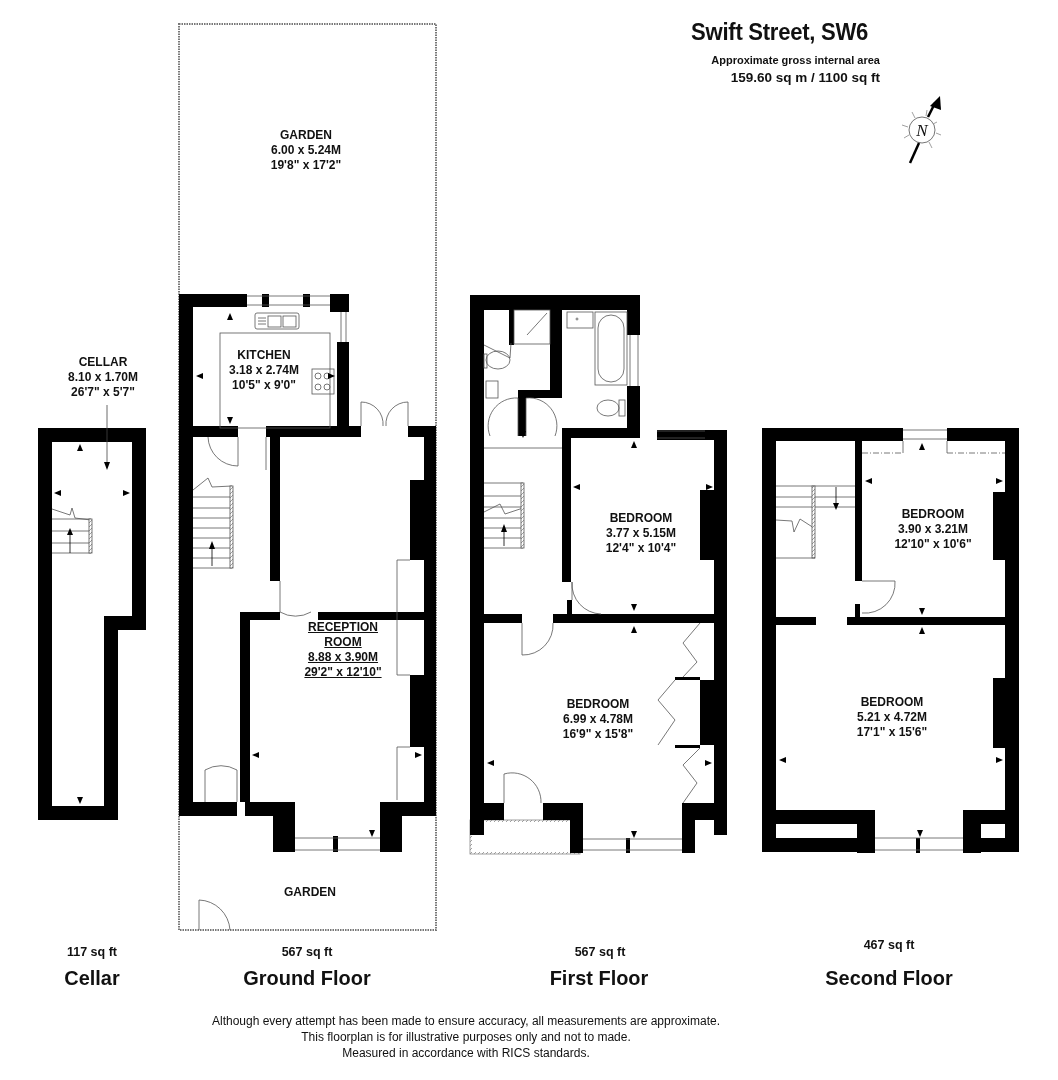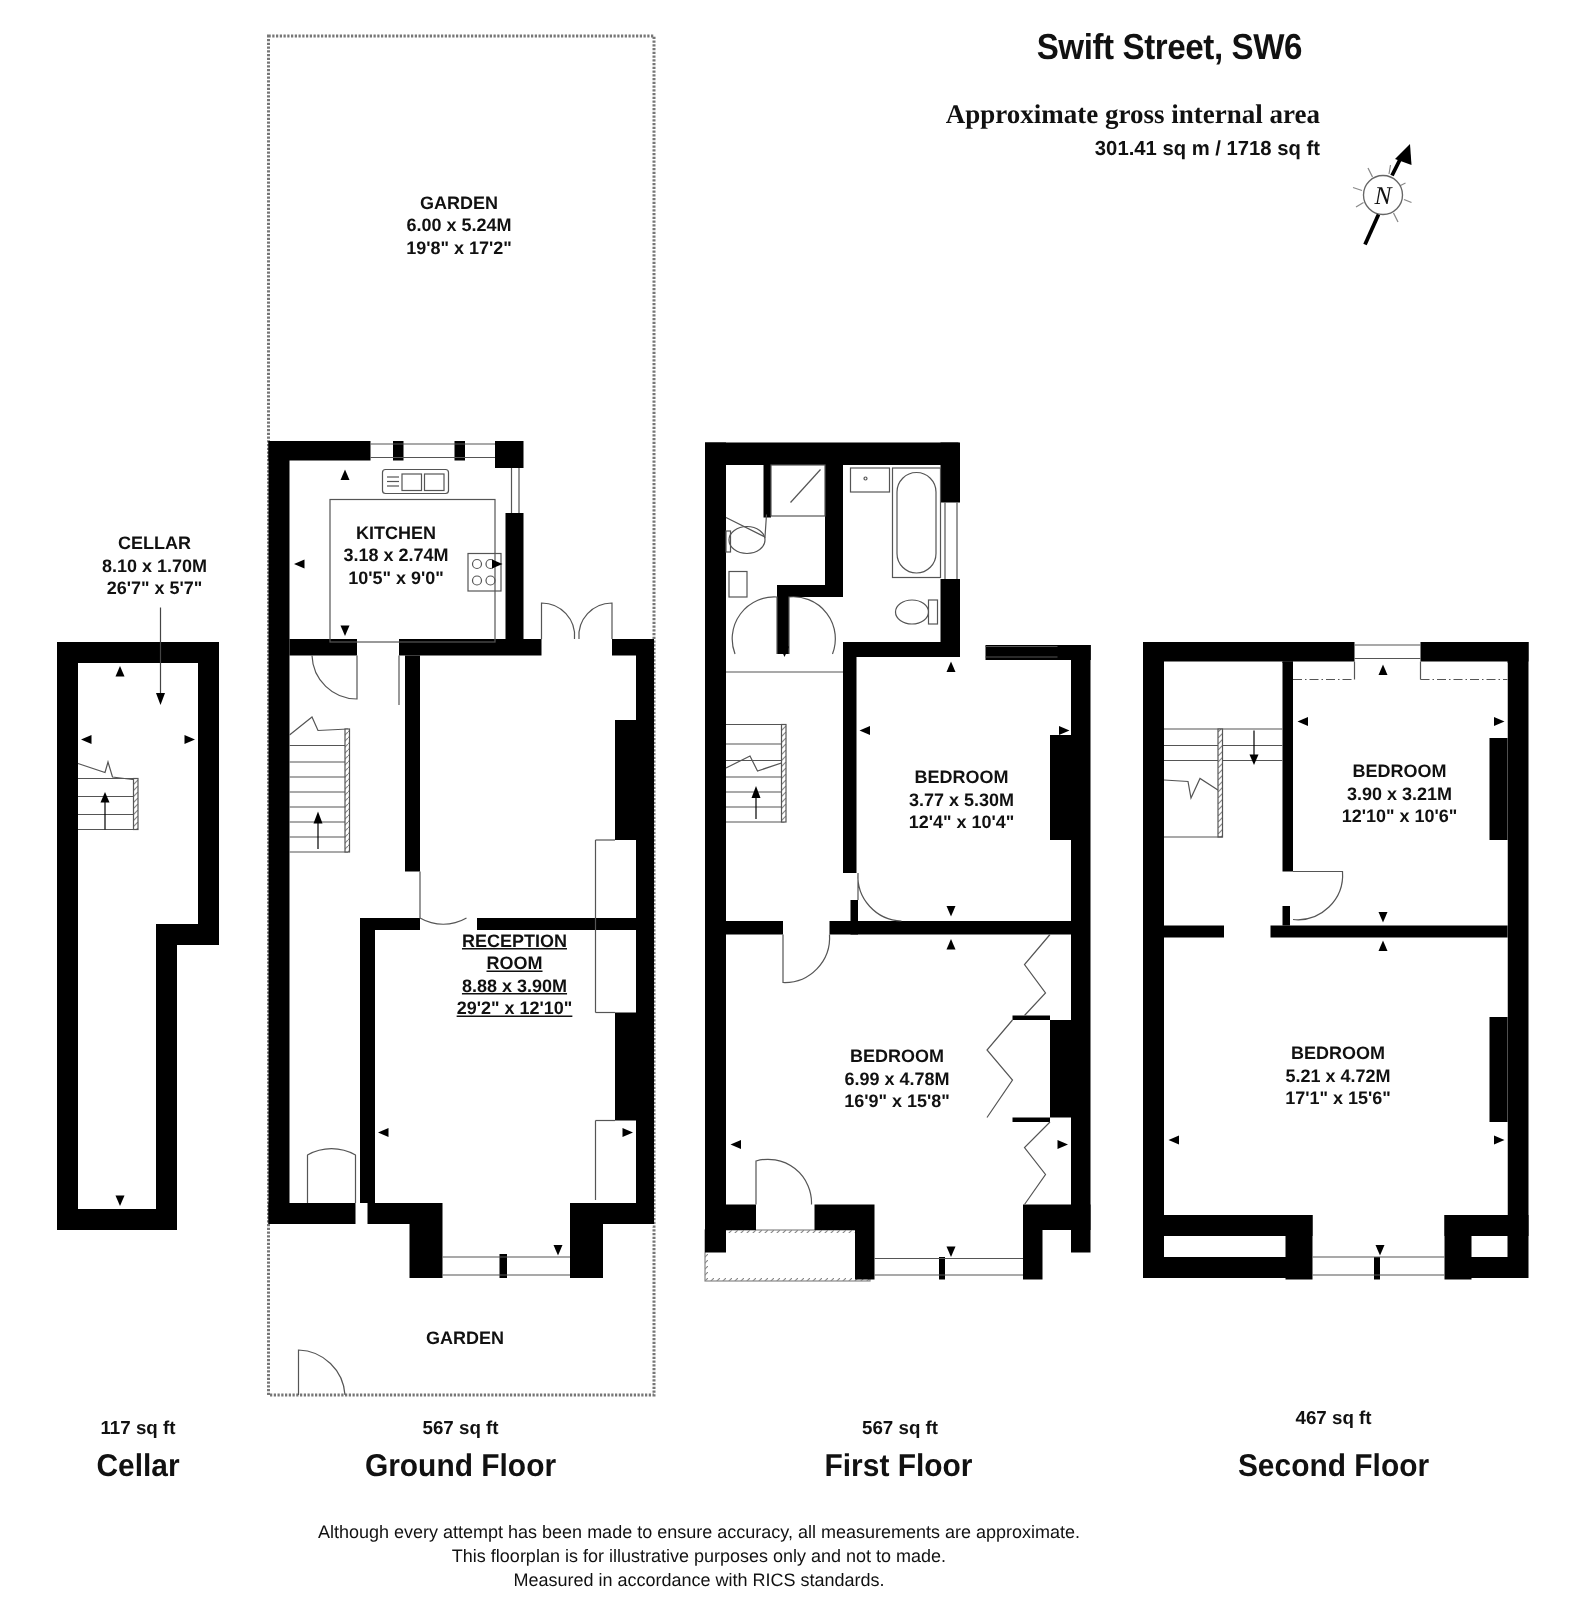--- a/index.html
+++ b/index.html
@@ -5,21 +5,21 @@
   html, body { margin:0; padding:0; background:#ffffff; }
   body { width:1058px; height:1080px; position:relative; overflow:hidden;
          font-family:"Liberation Sans", sans-serif; color:#111; }
   svg.plan { position:absolute; left:0; top:0; }
   .lbl { position:absolute; text-align:center; font-weight:bold; color:#111;
          font-family:"Liberation Sans", sans-serif; line-height:1.25; }
   .room { font-size:12px; transform:translateX(-50%); white-space:nowrap; }
   .room span { display:block; }
   .hdr { position:absolute; left:630px; width:300px; margin-left:-50px; text-align:right; }
   .hdr .t1 { font-size:24px; font-weight:bold; letter-spacing:-0.3px; transform:scaleX(0.92); }
-  .hdr .t2 { font-size:18px; font-weight:bold; margin-top:20px;font-family:Liberation Serif, serif; }
+  .hdr .t2 { font-size:11px; font-weight:bold; margin-top:8px; }
   .hdr .t3 { font-size:13.5px; font-weight:bold; margin-top:4px; }
   .sqft { font-size:12.5px; transform:translateX(-50%); white-space:nowrap; }
   .floor { font-size:21px; transform:translateX(-50%) scaleX(0.95); white-space:nowrap; }
   .disc { position:absolute; left:0; width:932px; top:1014px; text-align:center;
           font-size:12px; font-weight:normal; line-height:1.33; color:#111; }
   .disc div { display:block; }
 </style>
 </head>
 <body>
 
@@ -346,21 +346,21 @@
     <text x="0" y="6" text-anchor="middle" font-family="'Liberation Serif', serif" font-style="italic" font-size="17" fill="#111">N</text>
     <line x1="-12" y1="33" x2="-3" y2="13" stroke="#000" stroke-width="2.5"></line>
     <line x1="6" y1="-13" x2="13" y2="-27" stroke="#000" stroke-width="2.5"></line>
     <path d="M8,-24 L18,-34 L19,-20 Z" fill="#000"></path>
   </g>
 </svg>
 
 <div class="hdr" style="top:18px;">
   <div class="t1">Swift Street, SW6</div>
   <div class="t2">Approximate gross internal area</div>
-  <div class="t3">301.41 sq m / 1718 sq ft</div>
+  <div class="t3">159.60 sq m / 1100 sq ft</div>
 </div>
 
 <div class="lbl room" style="left:103px; top:355px;">
   <span>CELLAR</span>
   <span>8.10 x 1.70M</span>
   <span>26'7" x 5'7"</span>
 </div>
 
 <div class="lbl room" style="left:306px; top:128px;">
   <span>GARDEN</span>
@@ -380,21 +380,21 @@
   <span>8.88 x 3.90M</span>
   <span>29'2" x 12'10"</span>
 </div>
 
 <div class="lbl room" style="left:310px; top:885px;">
   <span>GARDEN</span>
 </div>
 
 <div class="lbl room" style="left:641px; top:511px;">
   <span>BEDROOM</span>
-  <span>3.77 x 5.30M</span>
+  <span>3.77 x 5.15M</span>
   <span>12'4" x 10'4"</span>
 </div>
 
 <div class="lbl room" style="left:598px; top:697px;">
   <span>BEDROOM</span>
   <span>6.99 x 4.78M</span>
   <span>16'9" x 15'8"</span>
 </div>
 
 <div class="lbl room" style="left:933px; top:507px;">

